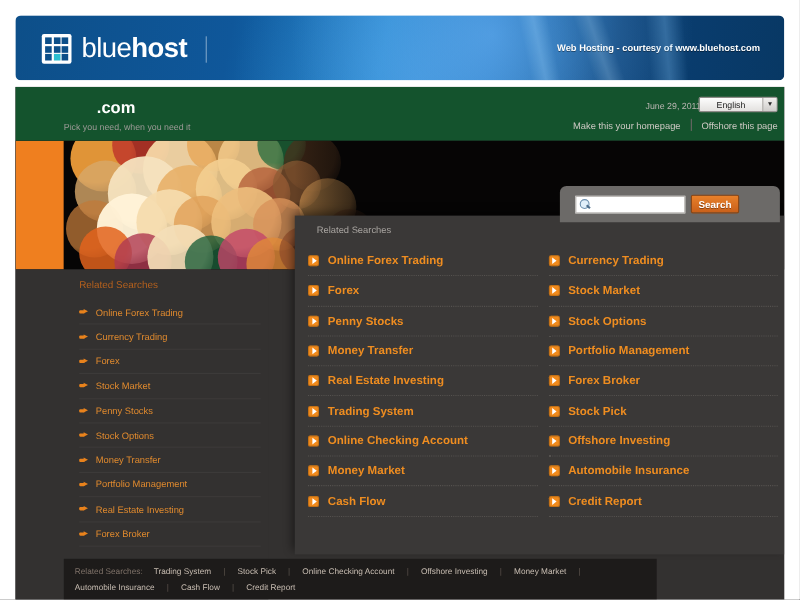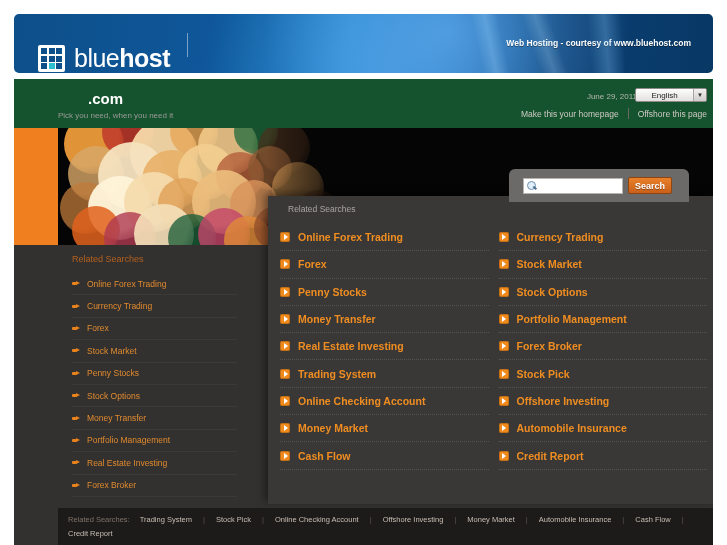--- a/index.html
+++ b/index.html
@@ -25,21 +25,21 @@
     content: "";
     position: absolute; left: 40%; top: -40%;
     width: 60%; height: 180%;
     background:
       linear-gradient(78deg, rgba(255,255,255,0) 44%, rgba(160,215,255,0.30) 47%, rgba(255,255,255,0) 50%),
       linear-gradient(71deg, rgba(255,255,255,0) 56%, rgba(190,230,255,0.22) 59%, rgba(255,255,255,0) 62%),
       linear-gradient(85deg, rgba(255,255,255,0) 70%, rgba(140,205,255,0.28) 74%, rgba(255,255,255,0) 78%);
     pointer-events: none;
   }
   .bh-logo-wrap {
-    position: absolute; left: 24px; top: 31px;
+    position: absolute; left: 24px; top: 17px;
     display: flex; align-items: center; gap: 9px;
   }
   .bh-mark {
     width: 27px; height: 27px; background: #fff; border-radius: 2px;
     padding: 3px; display: grid;
     grid-template-columns: repeat(3, 1fr); grid-template-rows: repeat(3, 1fr);
     gap: 1.5px;
   }
   .bh-mark i { background: #0d4f89; display: block; }
   .bh-mark i:nth-child(8) { background: #2bbfd0; }
@@ -182,21 +182,21 @@
     content: ""; display: block;
     border-left: 4px solid #ffffff;
     border-top: 3px solid transparent; border-bottom: 3px solid transparent;
     margin-left: 1px;
   }
   .pcell span { color: #ef8d20; font-size: 10.5px; font-weight: bold; }
 
   
   .search-wrap {
     position: absolute; left: 495px; top: 90px;
-    width: 180px; height: 33px;
+    width: 200px; height: 33px;
     background: #6c6a68;
     border-top-left-radius: 6px; border-top-right-radius: 6px;
   }
   .search-inner {
     position: absolute; left: 14px; top: 8px;
     display: flex; align-items: center; gap: 5px;
   }
   .search-field {
     width: 100px; height: 16px;
     background: #ffffff; border: 1px solid #b6b3b0;
@@ -222,21 +222,21 @@
     border: 1px solid #8e4510; border-radius: 2px;
     color: #ffffff; font-size: 9px; font-weight: bold;
     display: flex; align-items: center;
     text-shadow: 0 1px 0 rgba(0,0,0,0.35);
     cursor: pointer;
   }
 
   
   .footer {
     position: absolute; left: 44px; top: 429px;
-    width: 655px; height: 37px;
+    width: 539px; height: 37px;
     background: #1d1b1a;
     padding: 7px 10px 0 10px;
   }
   .foot-row { display: flex; flex-wrap: wrap; align-items: center; row-gap: 5px; }
   .foot-lbl { color: #7e7168; font-size: 7.5px; margin-right: 10px; }
   .foot-row a {
     color: #c8bdb2; font-size: 7.5px; text-decoration: none; cursor: pointer;
     white-space: nowrap;
   }
   .foot-sep { color: #5c534c; font-size: 7.5px; padding: 0 11px; }

